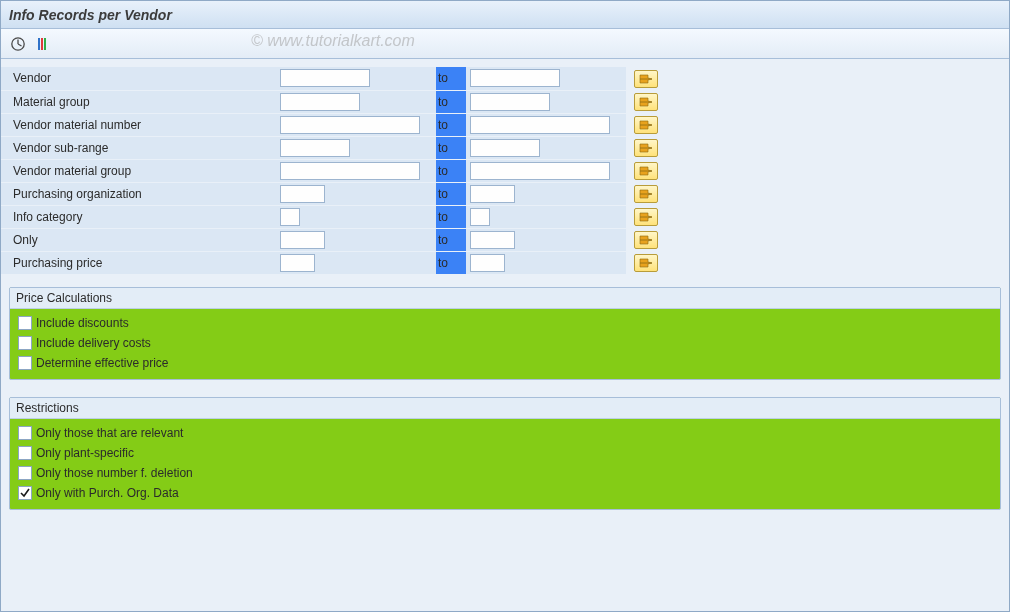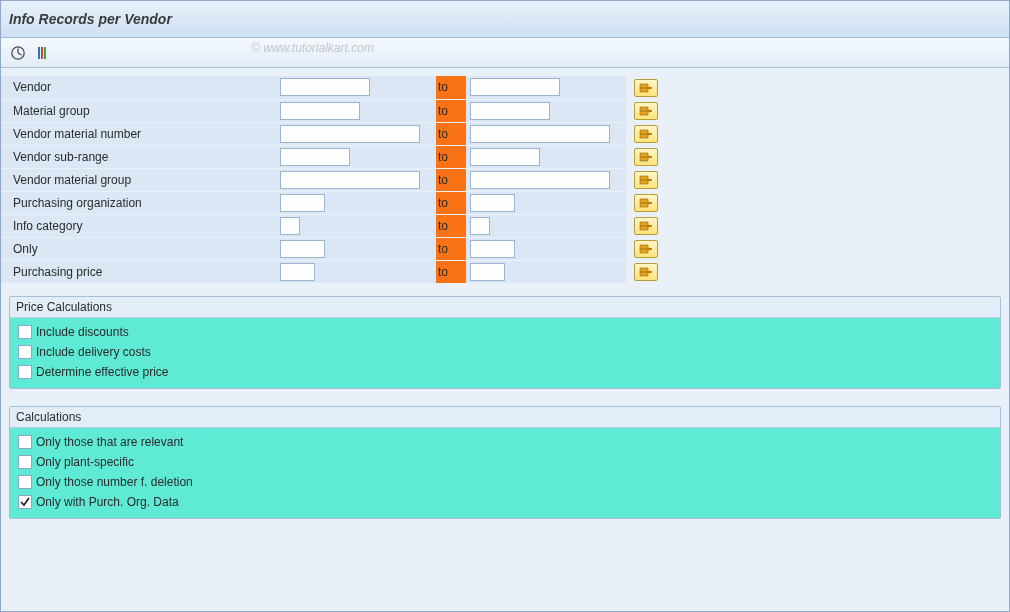--- a/index.html
+++ b/index.html
@@ -10,21 +10,21 @@
     background: #e9f0f8;
     color: #2b2b2b;
     width: 1010px;
     height: 612px;
     overflow: hidden;
     border: 1px solid #8fa9c6;
   }
   .titlebar {
     background: linear-gradient(#e8f1fb, #cfe0f2);
     border-bottom: 1px solid #a7bed9;
-    height: 37px;
+    height: 28px;
     display: flex;
     align-items: center;
     padding: 0 8px;
     font-weight: bold;
     font-style: italic;
     font-size: 14px;
     color: #3b3b3b;
   }
   .toolbar {
     background: linear-gradient(#f4f9ff, #e3ecf6);
@@ -43,21 +43,21 @@
     align-items: center;
     justify-content: center;
     border: 1px solid transparent;
     border-radius: 2px;
     cursor: pointer;
   }
   .watermark {
     position: absolute;
     left: 250px;
     top: 3px;
-    font-size: 12px;
+    font-size: 16px;
     color: rgba(160,160,160,0.55);
     font-style: italic;
     pointer-events: none;
     user-select: none;
   }
   .content {
     padding: 0 0 8px 0;
     background: #e9f0f8;
   }
   .sel-table {
@@ -78,21 +78,21 @@
   }
   .sel-from {
     width: 160px;
     padding: 1px 4px;
     background: #dbe7f4;
     border-bottom: 1px solid #e9f0f8;
   }
   .sel-to-label {
     width: 30px;
     padding: 1px 2px;
-    background: #f97316;
+    background: #3b82f6;
     text-align: left;
     border-bottom: 1px solid #e9f0f8;
   }
   .sel-to {
     width: 160px;
     padding: 1px 4px;
     background: #dbe7f4;
     border-bottom: 1px solid #e9f0f8;
   }
   .sel-gap {
@@ -123,21 +123,21 @@
     border-radius: 2px;
     display: flex;
     align-items: center;
     justify-content: center;
     cursor: pointer;
   }
   .more-btn svg { display:block; }
   .group-box {
     margin: 12px 8px 17px 8px;
     border: 1px solid #a7bed9;
-    background: #5eead4;
+    background: #84cc16;
     border-radius: 2px;
   }
   .group-title {
     padding: 3px 6px;
     border-bottom: 1px solid #bcd0e4;
     background: #e3edf7;
     font-size: 12px;
   }
   .group-body {
     padding: 4px 6px 6px 6px;
@@ -368,21 +368,21 @@
   <div class="chk-row">
     <span class="sap-check">
       
     </span>
     <span>Determine effective price</span>
   </div>
 </div>
   </div>
 
   <div class="group-box">
-    <div class="group-title">Calculations</div>
+    <div class="group-title">Restrictions</div>
     <div class="group-body">
   <div class="chk-row">
     <span class="sap-check">
       
     </span>
     <span>Only those that are relevant</span>
   </div>
 
   <div class="chk-row">
     <span class="sap-check">

